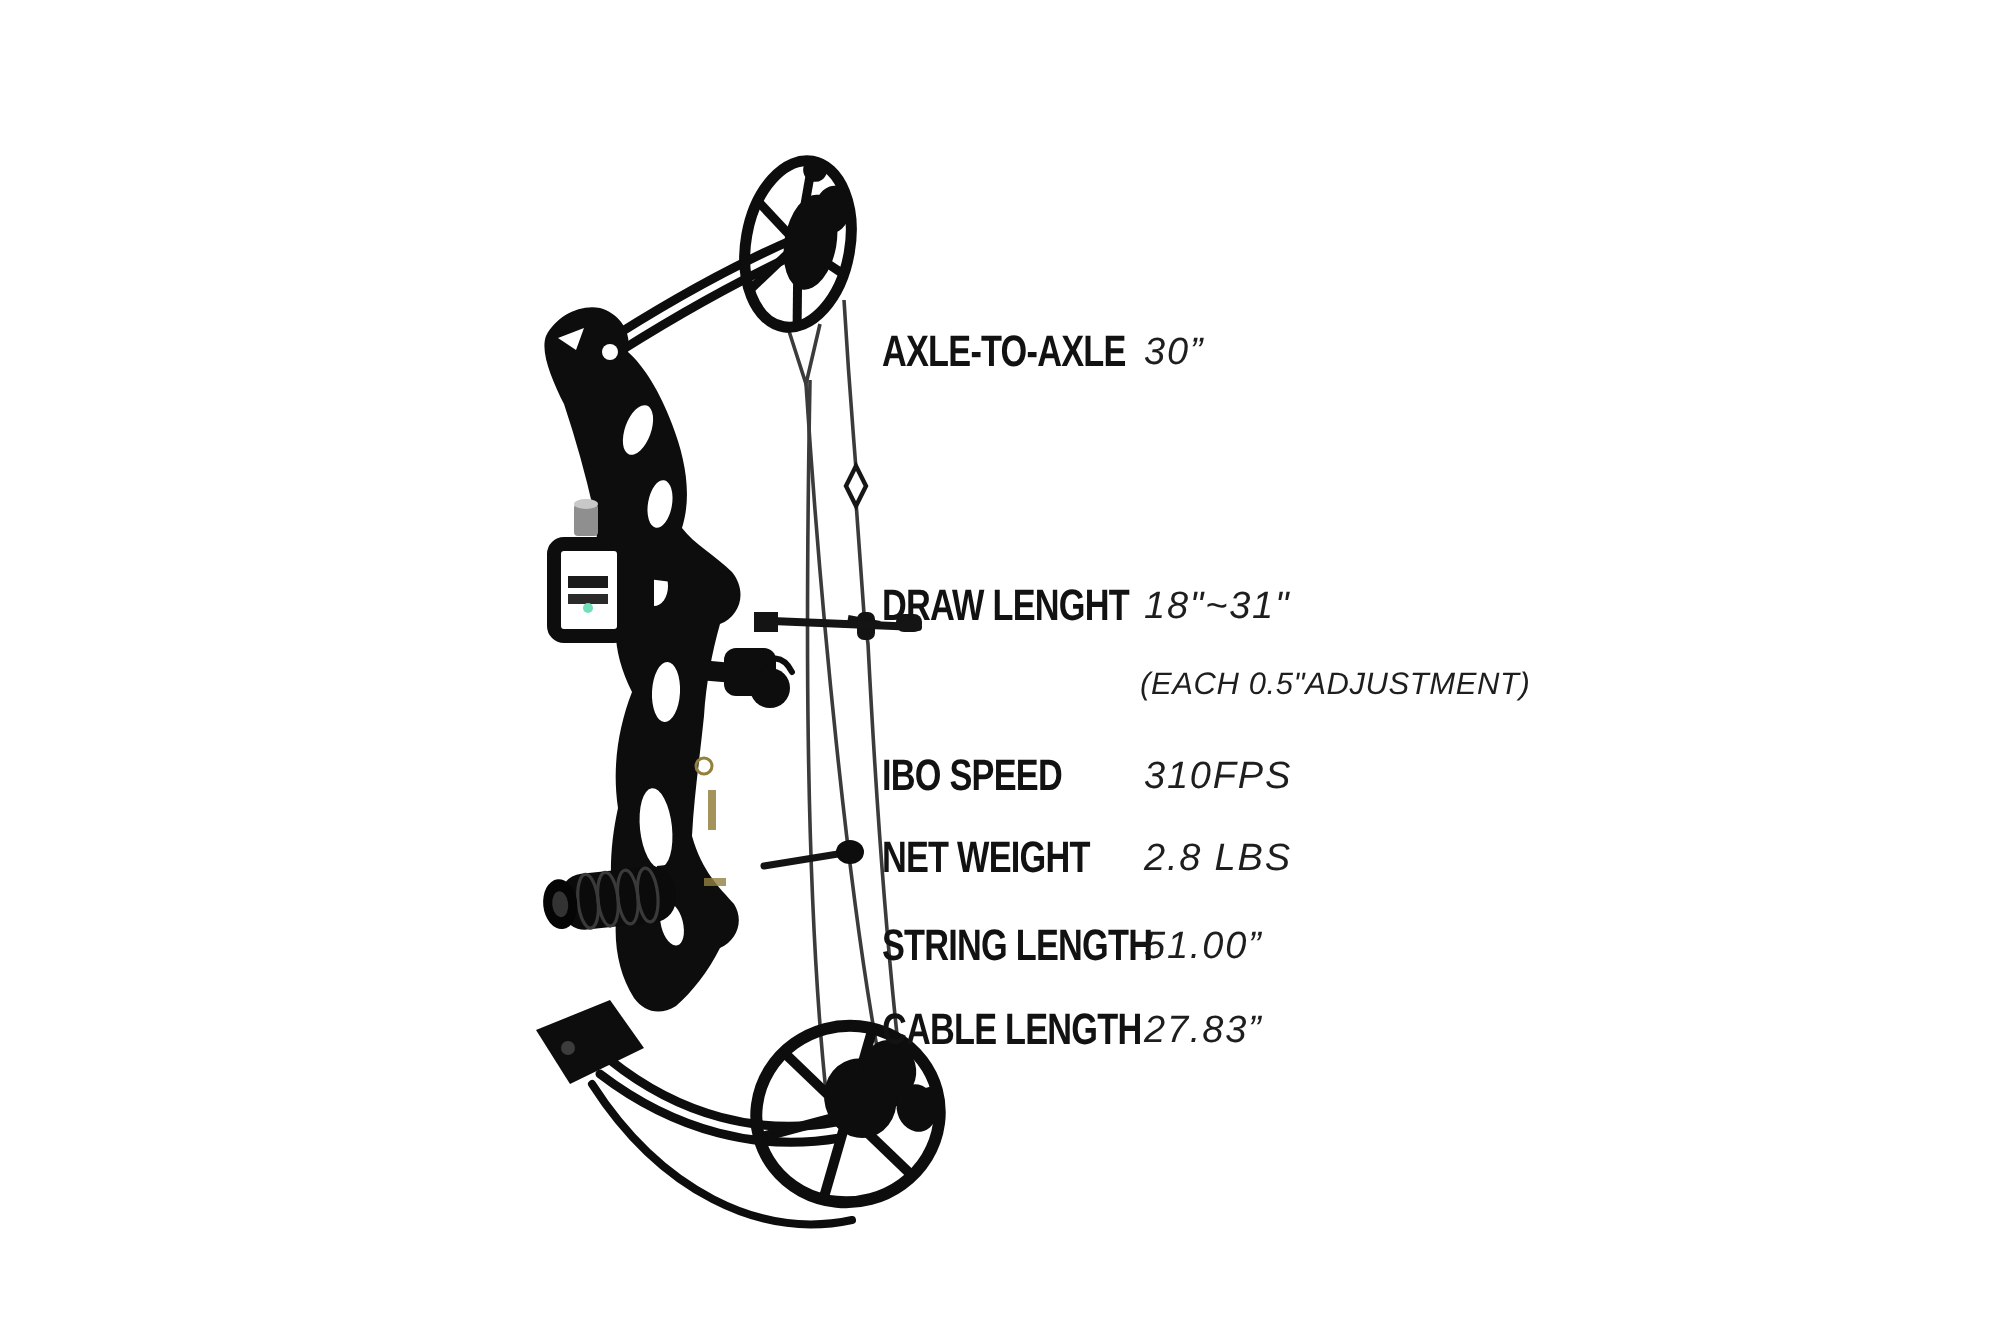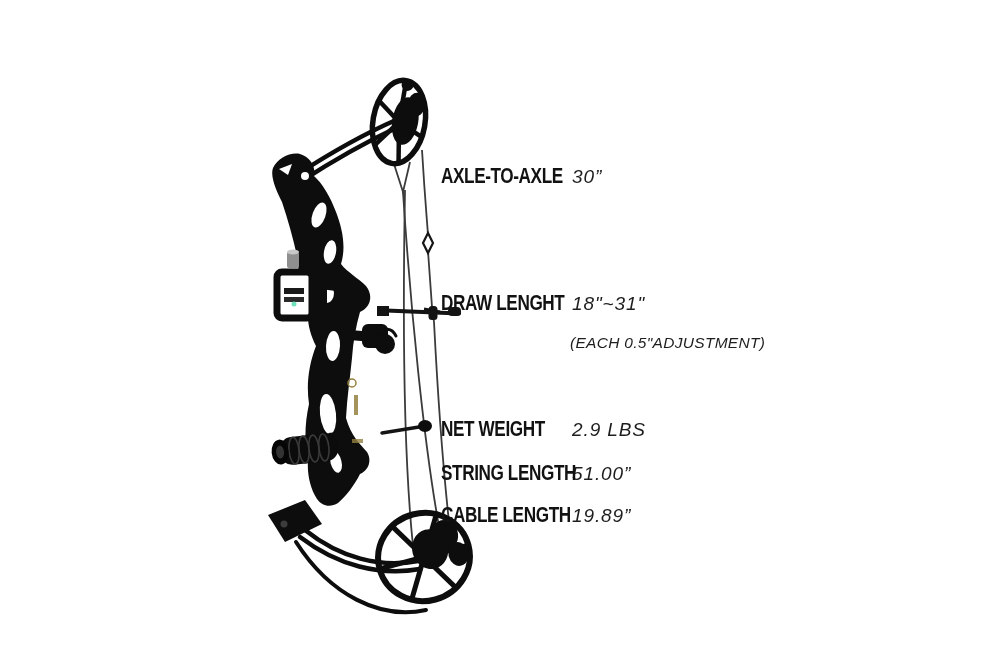--- a/index.html
+++ b/index.html
@@ -171,27 +171,30 @@
     </div>
 
 
 
     <div class="spec-row" style="top:291px">
       <span class="spec-label">DRAW LENGHT</span><span class="spec-value">18"~31"</span>
     </div>
 
     <div class="spec-note">(EACH 0.5"ADJUSTMENT)</div>
 
+    <div class="spec-row" style="top:376px">
+      <span class="spec-label">IBO SPEED</span><span class="spec-value">310FPS</span>
+    </div>
 
     <div class="spec-row" style="top:417px">
-      <span class="spec-label">NET WEIGHT</span><span class="spec-value">2.9 LBS</span>
+      <span class="spec-label">NET WEIGHT</span><span class="spec-value">2.8 LBS</span>
     </div>
 
     <div class="spec-row" style="top:461px">
       <span class="spec-label">STRING LENGTH</span><span class="spec-value">51.00”</span>
     </div>
 
     <div class="spec-row" style="top:503px">
-      <span class="spec-label">CABLE LENGTH</span><span class="spec-value">19.89”</span>
+      <span class="spec-label">CABLE LENGTH</span><span class="spec-value">27.83”</span>
     </div>
 
   </div>
 </div>
 
 </body></html>

